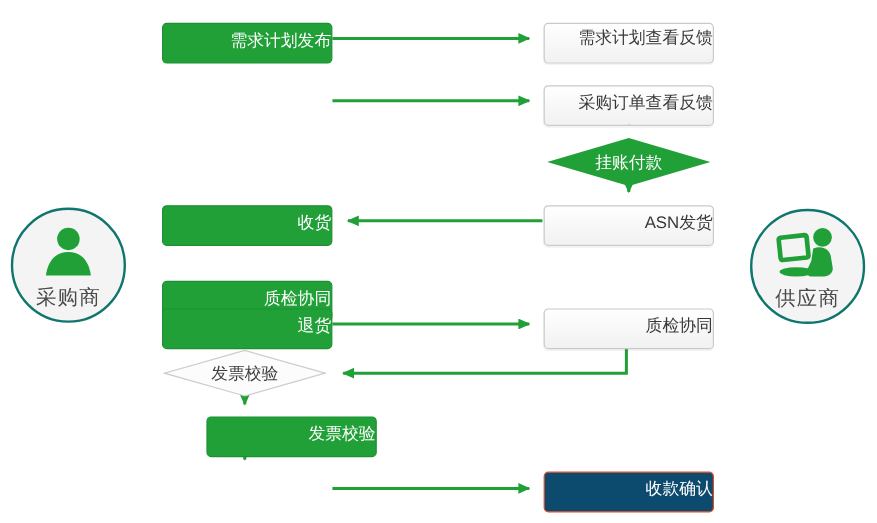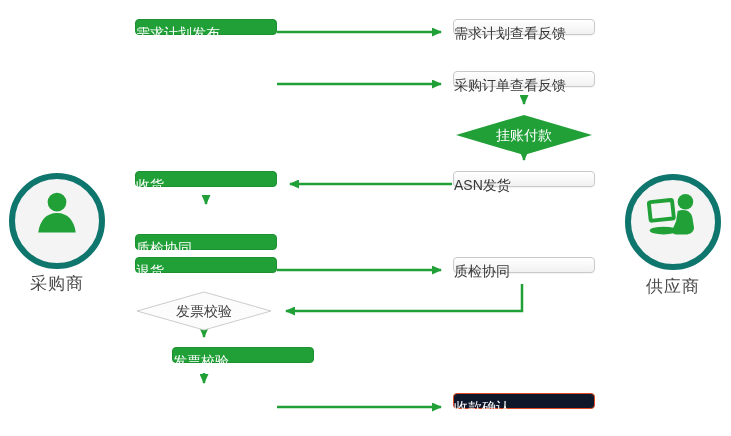--- a/index.html
+++ b/index.html
@@ -2,41 +2,41 @@
 <html><head>
 <meta charset="utf-8">
 <style>
   html,body{margin:0;padding:0;background:#ffffff;}
   #canvas{
     position:relative;width:731px;height:436px;background:#ffffff;overflow:hidden;
     font-family:"Liberation Sans","DejaVu Sans",sans-serif;
   }
   #connectors{position:absolute;left:0;top:0;pointer-events:none;}
   .node{
-    position:absolute;width:142px;height:16px;line-height:26px;text-align:left;
+    position:absolute;width:142px;height:34px;line-height:26px;text-align:right;
     font-size:14px;border-radius:4px;box-sizing:border-box;
   }
   .green-box{background:#21A038;color:#ffffff;border:1px solid #1d9132;}
   .white-box{
     background:linear-gradient(#ffffff,#f1f1f1);color:#383838;
     border:1px solid #c9c9c9;box-shadow:0 1px 1px rgba(0,0,0,0.05);
   }
-  .red-box{background:#0f172a;color:#ffffff;border:1px solid #e04a26;}
+  .red-box{background:#0c4a6e;color:#ffffff;border:1px solid #e04a26;}
   .diamond{position:absolute;width:136px;height:40px;}
   .diamond svg{position:absolute;left:0;top:0;}
   .diamond .dlabel{
     position:absolute;left:0;top:0;width:100%;height:100%;line-height:40px;
     text-align:center;font-size:14px;
   }
   .diamond.green .dlabel{color:#ffffff;}
   .diamond.light .dlabel{color:#3d3d3d;}
   .actor{
     position:absolute;width:96px;height:96px;border-radius:50%;
-    background:#f4f4f4;border:6px solid #0f766e;box-sizing:border-box;
-    display:flex;flex-direction:column;align-items:center;justify-content:flex-start;gap:34px;
+    background:#f4f4f4;border:2px solid #0f766e;box-sizing:border-box;
+    display:flex;flex-direction:column;align-items:center;justify-content:flex-start;
   }
   .actor .icon{margin-top:11px;height:48px;display:flex;align-items:center;justify-content:center;}
   .actor .alabel{font-size:17px;color:#4a4a4a;margin-top:2px;letter-spacing:1px;}
 </style>
 </head>
 <body>
 
 <div id="canvas">
 
   <svg id="connectors" width="731" height="436">
@@ -92,21 +92,21 @@
   <div class="node green-box" style="left:135px;top:257px;">退货</div>
   <div class="node green-box" style="left:135px;top:347px;margin-left:37px;">发票校验</div>
 
   <div class="diamond light" style="left:136px;top:291px;">
     <svg width="136" height="40" viewBox="0 0 136 40">
       <polygon points="68,1 135,20 68,39 1,20" fill="#fcfcfc" stroke="#cccccc" stroke-width="1"></polygon>
     </svg>
     <span class="dlabel">发票校验</span>
   </div>
 
-  <div class="node white-box" style="left:453px;top:19px;">需求计划查看反馈</div>
+  <div class="node white-box" style="left:453px;top:19px;font-family:Liberation Serif, serif;">需求计划查看反馈</div>
   <div class="node white-box" style="left:453px;top:71px;">采购订单查看反馈</div>
   <div class="node white-box" style="left:453px;top:171px;">ASN发货</div>
   <div class="node white-box" style="left:453px;top:257px;">质检协同</div>
   <div class="node red-box" style="left:453px;top:393px;">收款确认</div>
 
   <div class="diamond green" style="left:456px;top:115px;">
     <svg width="136" height="40" viewBox="0 0 136 40">
       <polygon points="68,0 136,20 68,40 0,20" fill="#21A038"></polygon>
     </svg>
     <span class="dlabel">挂账付款</span>

